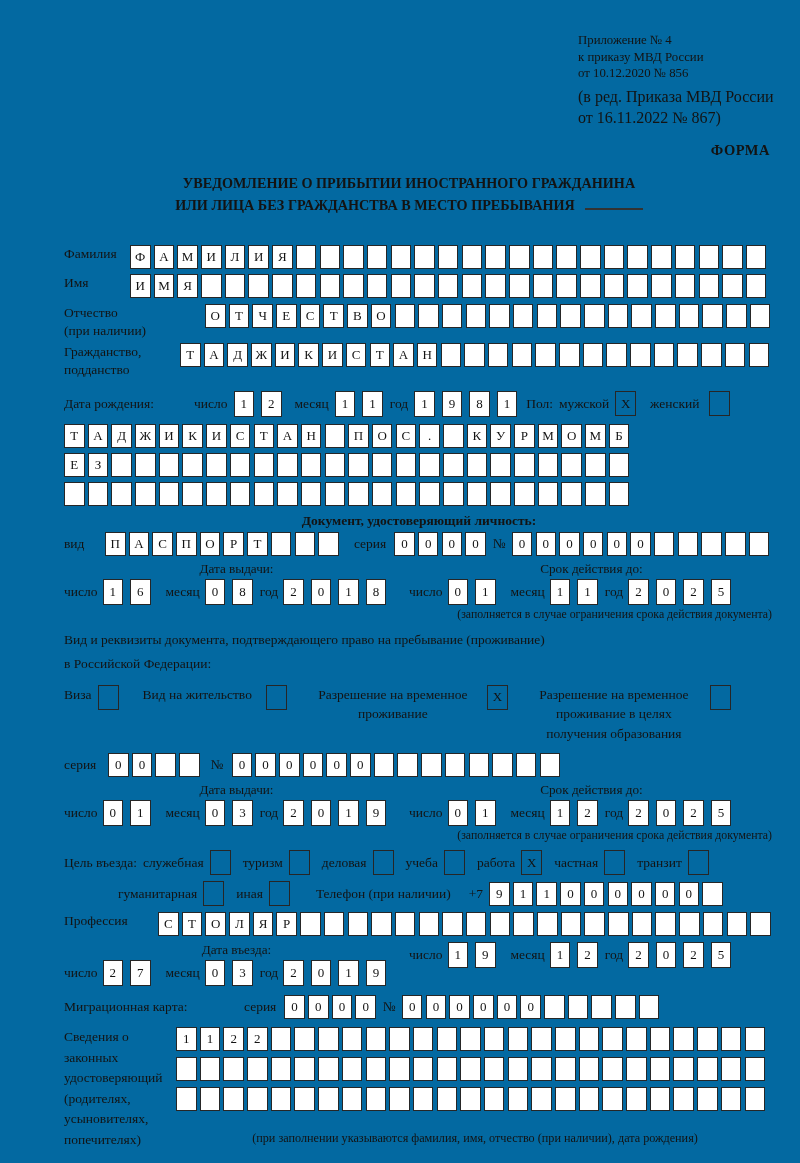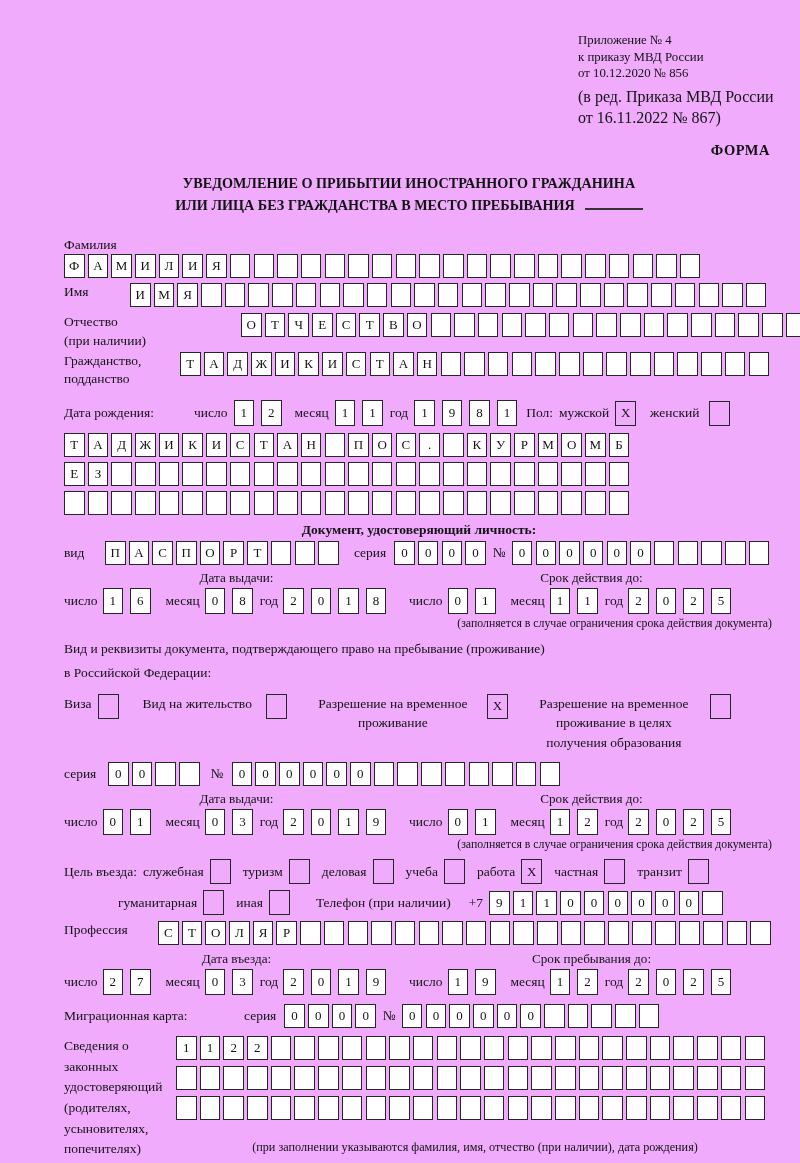--- a/index.html
+++ b/index.html
@@ -1,16 +1,16 @@
 <!DOCTYPE html>
 <html><head>
 <meta charset="utf-8">
 <style>
   html,body{margin:0;padding:0;background:#ffffff;}
-  .page{width:800px;height:1163px;overflow:hidden;background:#f0abfc;color:#131313;
+  .page{width:800px;height:1163px;overflow:hidden;background:#0369a1;color:#131313;
         font-family:"Liberation Serif","DejaVu Serif",serif;font-size:13.5px;box-sizing:border-box;
         padding:32px 26px 0 64px;}
   
   .appendix{margin-left:auto;width:196px;line-height:1.3;font-size:12.8px;}
   .revision{margin-left:auto;width:196px;line-height:1.3;font-size:16px;margin-top:5px;}
   .forma{text-align:right;font-weight:bold;font-size:14.5px;margin-top:14px;padding-right:4px;letter-spacing:.5px;}
   .title{text-align:center;font-weight:bold;font-size:14.2px;line-height:1.5;margin-top:14px;margin-left:-20px;}
   .title-underline{display:inline-block;width:58px;border-bottom:2px solid #333;height:12px;margin-left:10px;}
   .sec1{font-weight:bold;font-size:13.4px;margin-top:22px;margin-left:-14px;letter-spacing:.2px;}
   
@@ -56,21 +56,21 @@
     <div>от 16.11.2022 № 867)</div>
   </div>
   <div class="forma">ФОРМА</div>
 
   <div class="title">
     <div>УВЕДОМЛЕНИЕ О ПРИБЫТИИ ИНОСТРАННОГО ГРАЖДАНИНА</div>
     <div><span>ИЛИ ЛИЦА БЕЗ ГРАЖДАНСТВА В МЕСТО ПРЕБЫВАНИЯ</span><span class="title-underline"></span></div>
   </div>
 
 
-  <div class="row" style="margin-top:20px;flex-direction:column;">
+  <div class="row" style="margin-top:29px;">
     <span class="lbl" style="width:66px;">Фамилия</span>
     <span class="cells">
         <span class="cell">Ф</span>
         <span class="cell">А</span>
         <span class="cell">М</span>
         <span class="cell">И</span>
         <span class="cell">Л</span>
         <span class="cell">И</span>
         <span class="cell">Я</span>
         <span class="cell"></span>
@@ -122,21 +122,21 @@
         <span class="cell"></span>
         <span class="cell"></span>
         <span class="cell"></span>
         <span class="cell"></span>
         <span class="cell"></span>
         <span class="cell"></span>
         <span class="cell"></span>
       </span>
   </div>
 
-  <div class="row" style="margin-top:6px;gap:36px;">
+  <div class="row" style="margin-top:6px;">
     <span class="lbl" style="width:141px;">
       <div>Отчество</div>
       <div>(при наличии)</div>
     </span>
     <span class="cells">
         <span class="cell">О</span>
         <span class="cell">Т</span>
         <span class="cell">Ч</span>
         <span class="cell">Е</span>
         <span class="cell">С</span>
@@ -574,21 +574,20 @@
         <span class="dl">год</span>
         <span class="cells date">
             <span class="cell">2</span>
             <span class="cell">0</span>
             <span class="cell">1</span>
             <span class="cell">9</span>
           </span>
       </div>
     </div>
     <div class="dcol" style="width:365px;">
-      <div class="dhead">Срок пребывания до:</div>
       <div class="dline date">
         <span class="dl">число</span>
         <span class="cells date">
             <span class="cell">1</span>
             <span class="cell">9</span>
           </span>
         <span class="dl" style="margin-left:8px;">месяц</span>
         <span class="cells date">
             <span class="cell">1</span>
             <span class="cell">2</span>

